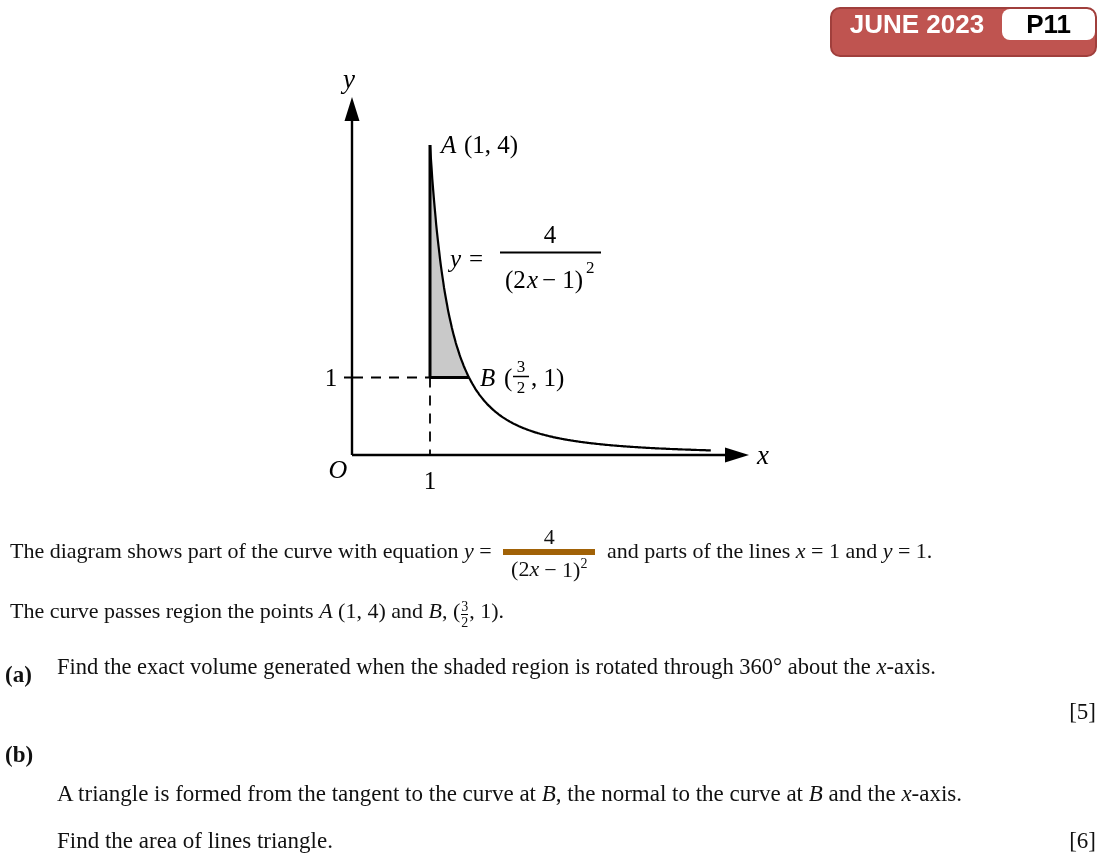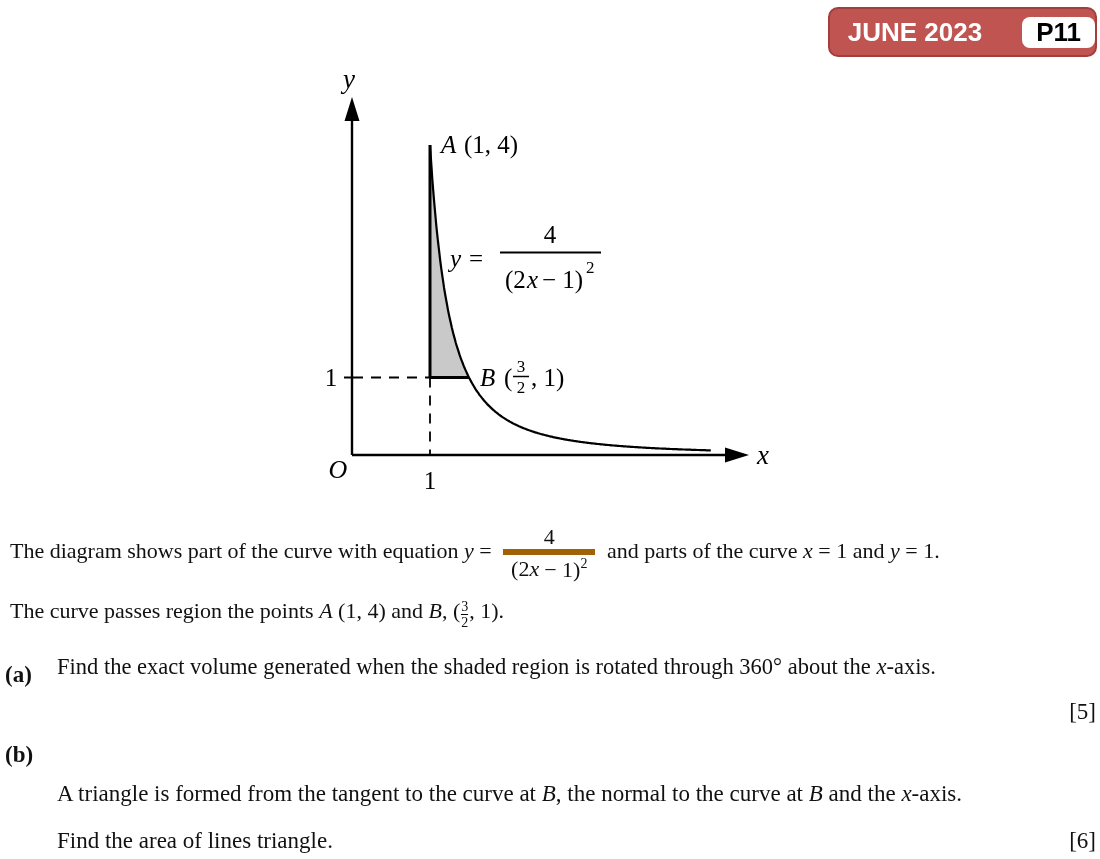--- a/index.html
+++ b/index.html
@@ -4,29 +4,29 @@
 <style>
   html,body{margin:0;padding:0;}
   body{
     width:1100px;height:859px;position:relative;overflow:hidden;
     background:#ffffff;color:#111;
     font-family:"Liberation Serif","DejaVu Serif",serif;
   }
   
   .badge{
     position:absolute;top:7px;right:3px;height:46px;
-    display:flex;align-items:center;
+    display:flex;align-items:flex-start;
     background:var(--badge-bg,#bf5450);
     border:2px solid var(--badge-border,#a03f3c);
     border-radius:10px;overflow:hidden;
     font-family:"Liberation Sans","DejaVu Sans",sans-serif;
-    font-weight:bold;font-size:26px;gap:22px;
+    font-weight:bold;font-size:26px;
   }
   .badge-seg{display:flex;align-items:center;color:#fff;padding:0 18px;}
-  .badge-paper{background:#fff;color:#000;border-radius:8px;padding:0 14px;}
+  .badge-paper{background:#fff;color:#000;border-radius:8px;padding:0 24px;}
   
   .fig{position:absolute;left:280px;top:60px;}
   svg{font-family:"Liberation Serif","DejaVu Serif",serif;}
   .it{font-style:italic;}
   .axis{stroke:#000;stroke-width:2.4;fill:none;}
   .curve{stroke:#000;stroke-width:2.2;fill:none;}
   .bound{stroke:#000;stroke-width:3;fill:none;}
   .dash{stroke:#000;stroke-width:1.8;fill:none;stroke-dasharray:10 8;}
   .shade{fill:var(--shade,#c9c9c9);stroke:none;}
   .fbar{stroke:#000;stroke-width:2;}
@@ -104,21 +104,21 @@
   <text x="521" y="393" font-size="17" text-anchor="middle">2</text>
   <text x="531" y="386" font-size="25">, 1)</text>
 </svg>
 </div>
 
 <div class="tline p1">
   <span>The diagram shows part of the curve with equation</span>
   <i>y</i>
   <span>=</span>
   <span class="frac"><span class="fnum">4</span><span class="fden"><span>(2</span><i>x</i><span class="gl">− 1)</span><sup>2</sup></span></span>
-  <span>and parts of the curve</span>
+  <span>and parts of the lines</span>
   <i>x</i>
   <span>= 1</span>
   <span>and</span>
   <i>y</i>
   <span>= 1.</span>
 </div>
 
 <div class="tline p2">
   <span>The curve passes region the points</span>
   <i>A</i>

